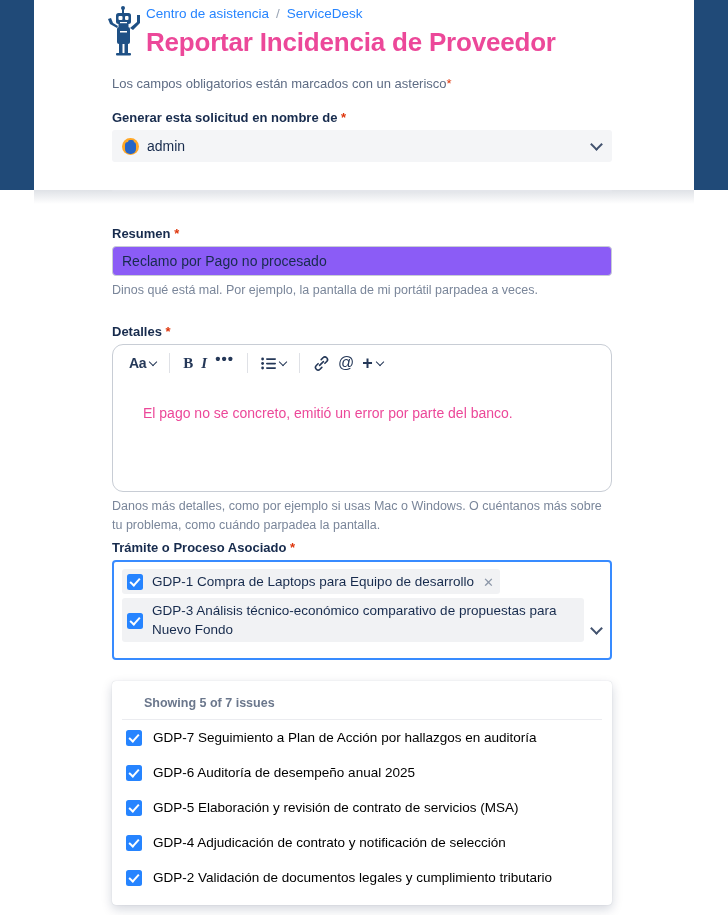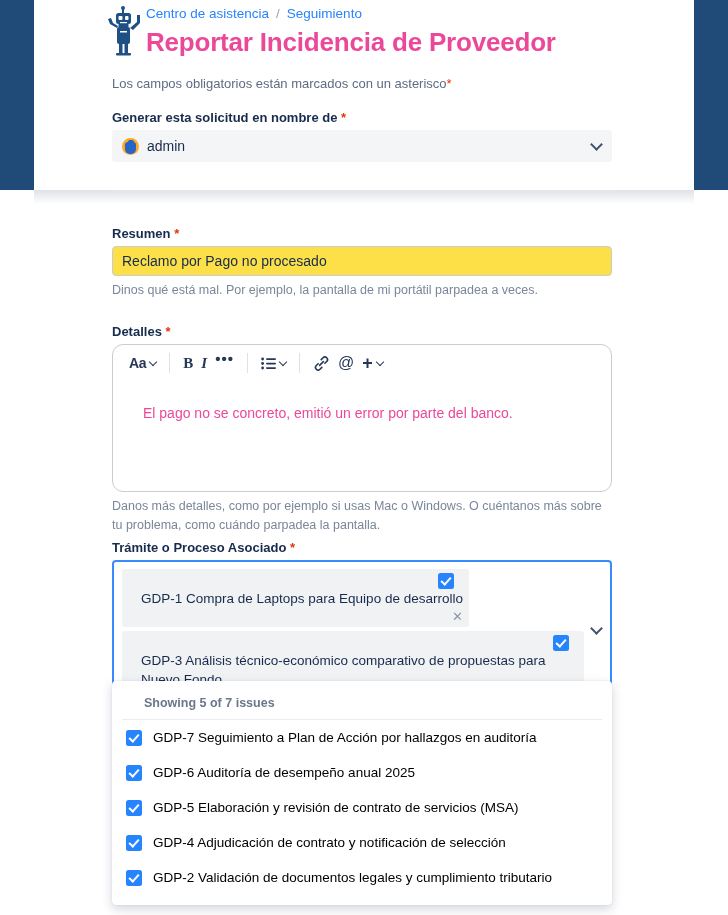--- a/index.html
+++ b/index.html
@@ -100,21 +100,21 @@
   }
 
   .divider {
     position: absolute; top: 190px; left: 112px;
     width: 500px; height: 2px; background: #E4E6EB; border-radius: 1px;
   }
 
   
   .field-resumen { position: absolute; top: 226px; left: 112px; width: 500px; }
   .text-input {
-    height: 30px; background: #fde047; border: 1px solid #C8CDD5;
+    height: 30px; background: #8b5cf6; border: 1px solid #C8CDD5;
     border-radius: 4px; display: flex; align-items: center; padding: 0 9px;
     font-size: 14px; color: #172B4D;
   }
 
   
   .field-detalles { position: absolute; top: 324px; left: 112px; width: 500px; }
   .editor {
     border: 1px solid #C8CDD5; border-radius: 11px; background: #fff;
     height: 148px; display: flex; flex-direction: column; overflow: hidden;
   }
@@ -144,22 +144,22 @@
   }
 
   
   .field-tramite { position: absolute; top: 540px; left: 112px; width: 500px; }
   .multiselect {
     border: 2px solid #388BFF; border-radius: 4px; background: #fff;
     padding: 7px 8px 8px 8px; position: relative; min-height: 100px;
   }
   .chip {
     background: #F1F2F4; border-radius: 3px;
-    display: inline-flex; align-items: flex-end;
-    padding: 3px 6px 3px 19px; margin-bottom: 4px; max-width: 462px; flex-direction: column;
+    display: inline-flex; align-items: center;
+    padding: 3px 6px 3px 5px; margin-bottom: 4px; max-width: 462px;
   }
   .chip-row { display: block; }
   .cb {
     width: 16px; height: 16px; border-radius: 2.5px; background: #2684FF;
     flex: 0 0 16px; margin-right: 9px; position: relative; margin-top: 1px;
   }
   .cb::after {
     content: ""; position: absolute; left: 5px; top: 2px;
     width: 4px; height: 8px; border-right: 2px solid #fff;
     border-bottom: 2px solid #fff; transform: rotate(42deg);
@@ -229,21 +229,21 @@
           <rect x="19" y="10" width="3.5" height="4" rx="1"></rect>
           <rect x="14" y="16" width="7" height="1.2"></rect>
           <rect x="14" y="25" width="7" height="1.5"></rect>
         </g>
       </svg>
     </span>
     <div class="head-text">
       <div class="breadcrumb">
         <a href="#">Centro de asistencia</a>
         <span class="sep">/</span>
-        <a href="#">Seguimiento</a>
+        <a href="#">ServiceDesk</a>
       </div>
       <div class="page-title">Reportar Incidencia de Proveedor</div>
     </div>
   </div>
 
   <div class="req-note">
     <span>Los campos obligatorios están marcados con un asterisco</span><span class="ast">*</span>
   </div>
 
   <div class="field-onbehalf">

